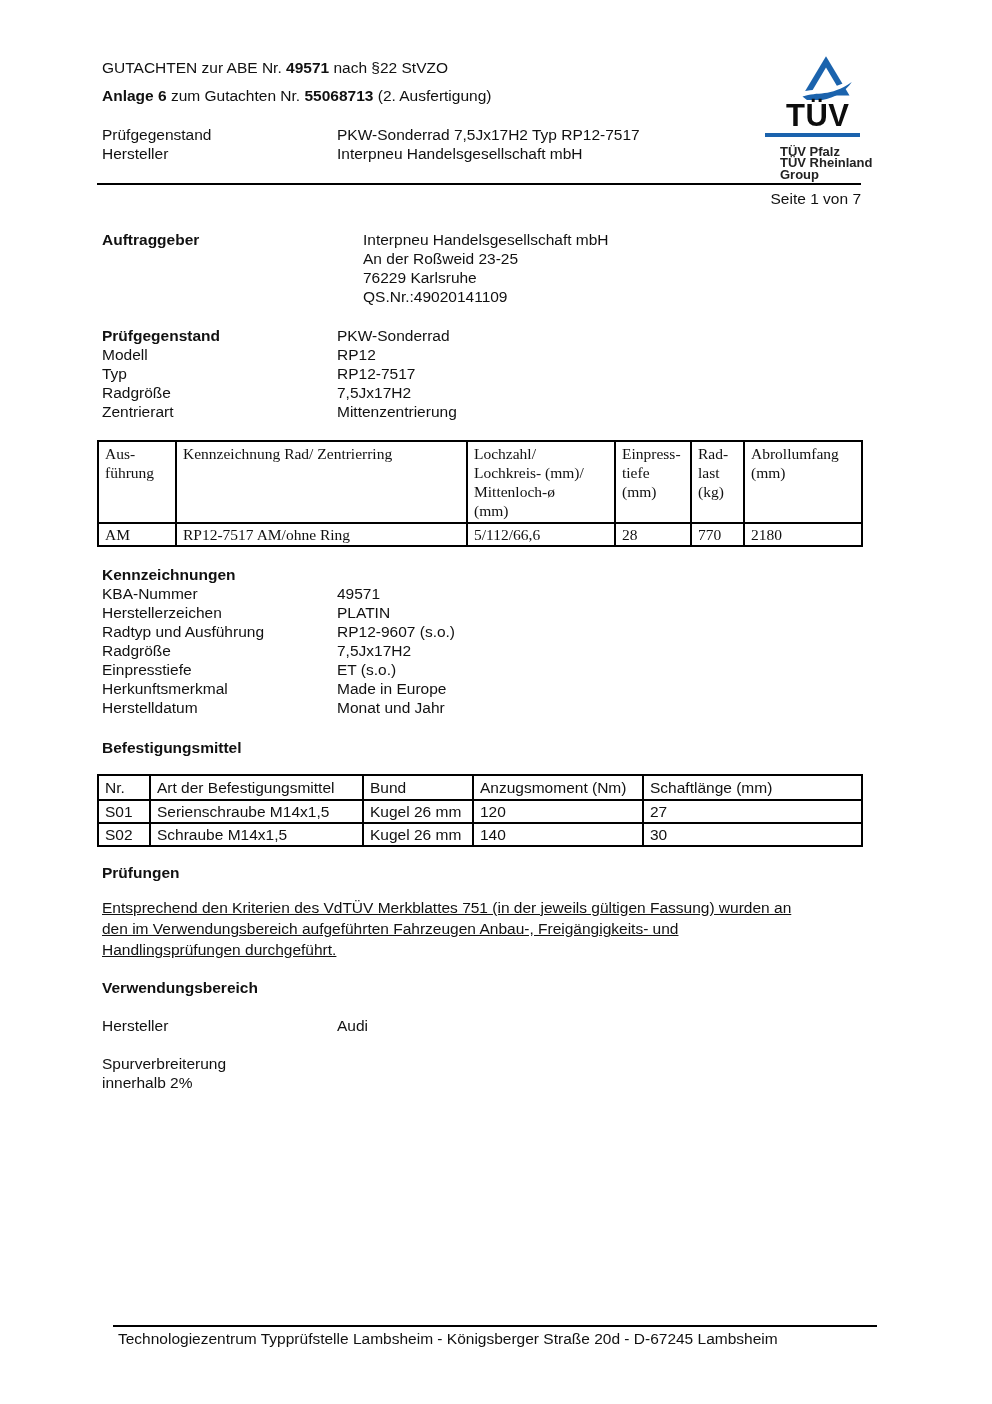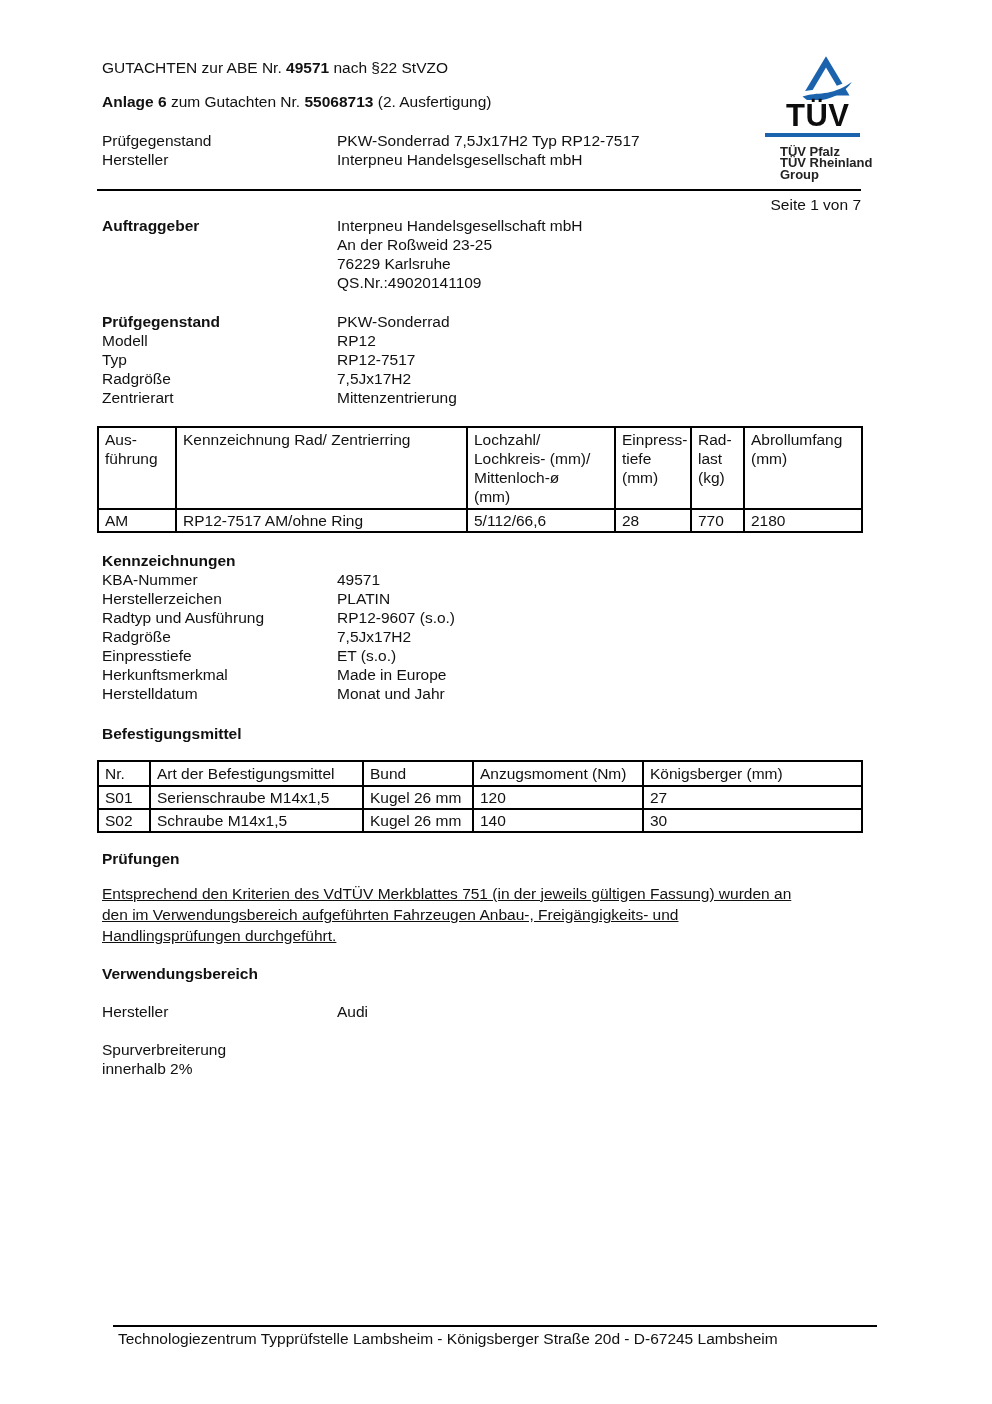--- a/index.html
+++ b/index.html
@@ -6,34 +6,34 @@
   .page {
     position:relative; width:992px; height:1404px; background:#fff;
     font-family:"Liberation Sans", sans-serif; font-size:15.5px; line-height:19px;
     color:#111; overflow:hidden;
   }
   .content { position:absolute; left:97px; top:0; width:764px; }
   .pad { padding-left:5px; }
   b, .bold { font-weight:bold; }
 
   .doc-title  { margin-top:58px; }
-  .doc-annex  { margin-top:15px; }
+  .doc-annex  { margin-top:9px; }
   .head-meta  { margin-top:20px; }
   .head-rule  { margin-top:20px; border-top:2px solid #000; height:0; }
   .page-num   { margin-top:4px; text-align:right; }
 
   .kv { display:flex; align-items:flex-start; }
   .kv .k { width:235px; flex:none; }
   .kv .v { flex:1; }
 
-  .client-block { margin-top:2px; }
+  .client-block { margin-top:22px;gap:26px; }
   .testobj-block { margin-top:20px; }
 
   table { border-collapse:collapse; width:764px; table-layout:fixed; }
-  .wheel-table { margin-top:19px; }
+  .wheel-table { margin-top:19px;font-family:Liberation Serif, serif; }
   .fastener-table { margin-top:17px; }
   th, td { border:2px solid #000; text-align:left; vertical-align:top;
            font-weight:normal; overflow:hidden; }
   th { padding:2px 6px; white-space:pre-line; }
   td { padding:1px 6px; }
 
   .h-markings  { margin-top:18px; font-weight:bold; }
   .h-fasteners { margin-top:21px; font-weight:bold; }
   .h-tests     { margin-top:16px; font-weight:bold; }
   .h-usage     { margin-top:18px; font-weight:bold; }
@@ -206,21 +206,21 @@
           <col style="width:110px">
         <col style="width:170px">
           <col style="width:219px">
       </colgroup>
       <tbody>
           <tr>
         <th>Nr.</th>
         <th>Art der Befestigungsmittel</th>
         <th>Bund</th>
         <th>Anzugsmoment (Nm)</th>
-        <th>Königsberger (mm)</th>
+        <th>Schaftlänge (mm)</th>
       </tr>
       <tr>
         <td>S01</td>
         <td>Serienschraube M14x1,5</td>
         <td>Kugel 26 mm</td>
         <td>120</td>
         <td>27</td>
       </tr>
       <tr>
         <td>S02</td>

